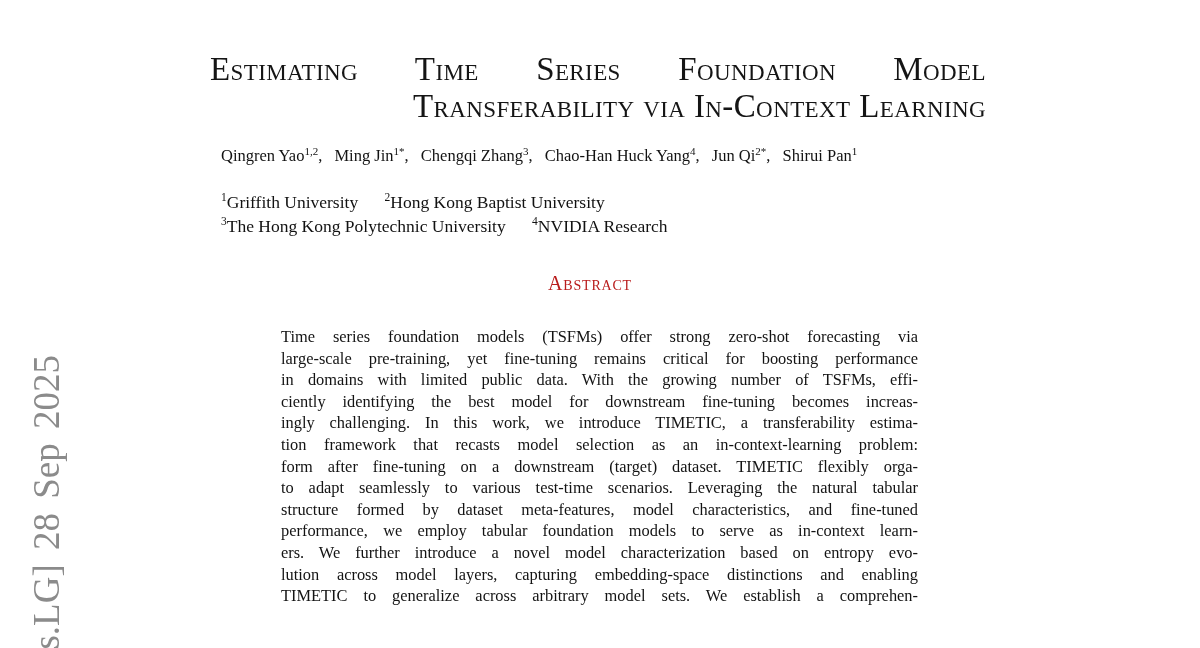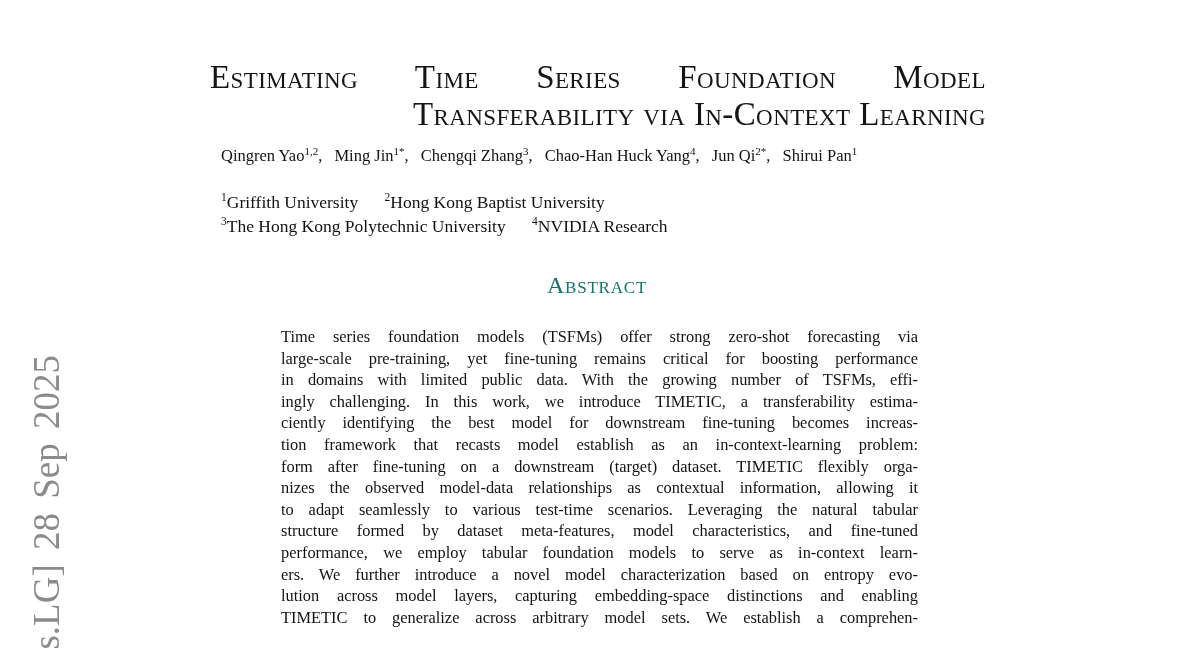--- a/index.html
+++ b/index.html
@@ -31,21 +31,21 @@
     font-size: 37px;
     word-spacing: 5px;
     white-space: nowrap;
     color: #8b8b8b;
   }
 
   
   .title-block {
     position: absolute;
     left: 210px;
-    top: 59px;
+    top: 51px;
     width: 776px;
     font-size: 33px;
     line-height: 37px;
     font-variant: small-caps;
     letter-spacing: 0.4px;
     color: #151515;
   }
   .title-line-1 {
     text-align: justify;
     text-align-last: justify;
@@ -85,28 +85,28 @@
   .affil:last-child { margin-right: 0; }
   .affil sup {
     font-size: 11.5px;
     line-height: 0;
     vertical-align: super;
   }
 
   
   .abstract-heading {
     position: absolute;
-    left: 209px;
+    left: 202px;
     top: 272px;
     width: 776px;
     text-align: center;
     font-variant: small-caps;
-    font-size: 24px;
+    font-size: 20px;
     letter-spacing: 0.8px;
-    color: #0f766e;
+    color: #b91c1c;
   }
   .abstract-body {
     position: absolute;
     left: 281px;
     top: 326px;
     width: 637px;
     font-size: 16.4px;
     line-height: 21.6px;
     color: #131313;
   }
@@ -148,25 +148,24 @@
       <span class="affil"><sup>4</sup><span>NVIDIA Research</span></span>
     </div>
   </div>
 
   <div class="abstract-heading">Abstract</div>
 
   <div class="abstract-body">
     <div class="abs-line">Time series foundation models (TSFMs) offer strong zero-shot forecasting via</div>
     <div class="abs-line">large-scale pre-training, yet fine-tuning remains critical for boosting performance</div>
     <div class="abs-line">in domains with limited public data. With the growing number of TSFMs, effi-</div>
+    <div class="abs-line">ciently identifying the best model for downstream fine-tuning becomes increas-</div>
     <div class="abs-line">ingly challenging. In this work, we introduce TIMETIC, a transferability estima-</div>
-    <div class="abs-line">ciently identifying the best model for downstream fine-tuning becomes increas-</div>
-    <div class="abs-line">tion framework that recasts model establish as an in-context-learning problem:</div>
+    <div class="abs-line">tion framework that recasts model selection as an in-context-learning problem:</div>
     <div class="abs-line">form after fine-tuning on a downstream (target) dataset. TIMETIC flexibly orga-</div>
-    <div class="abs-line">nizes the observed model-data relationships as contextual information, allowing it</div>
     <div class="abs-line">to adapt seamlessly to various test-time scenarios. Leveraging the natural tabular</div>
     <div class="abs-line">structure formed by dataset meta-features, model characteristics, and fine-tuned</div>
     <div class="abs-line">performance, we employ tabular foundation models to serve as in-context learn-</div>
     <div class="abs-line">ers. We further introduce a novel model characterization based on entropy evo-</div>
     <div class="abs-line">lution across model layers, capturing embedding-space distinctions and enabling</div>
     <div class="abs-line">TIMETIC to generalize across arbitrary model sets. We establish a comprehen-</div>
   </div>
 
 </div>
 

